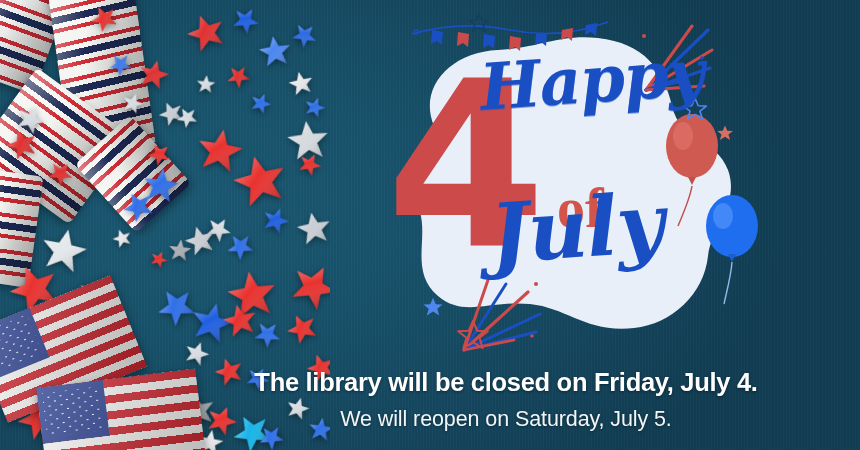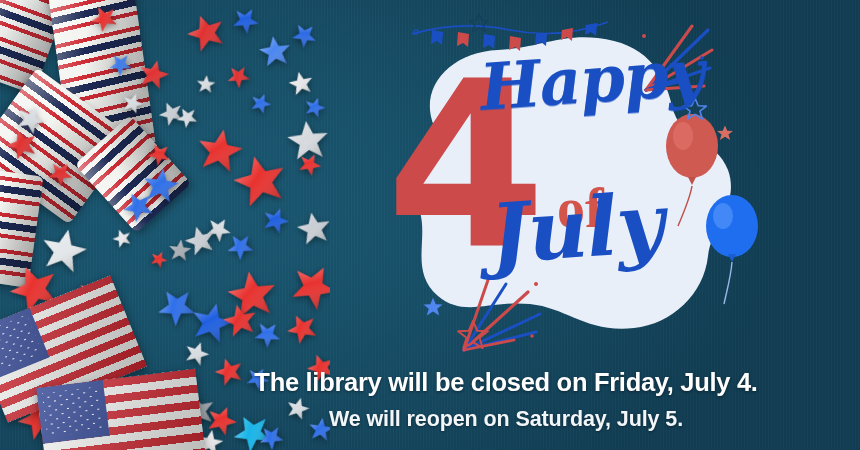--- a/index.html
+++ b/index.html
@@ -144,21 +144,21 @@
   .headline {
     color:#ffffff;
     font-family:"Liberation Sans", sans-serif;
     font-weight:700; font-size:25.5px; letter-spacing:-0.3px;
     text-shadow:0 1px 3px rgba(0,0,0,.45);
     margin-bottom:10px;
   }
   .subline {
     color:#f2f6f9;
     font-family:"Liberation Sans", sans-serif;
-    font-weight:700; font-size:21.5px; letter-spacing:-0.1px;
+    font-weight:400; font-size:21.5px; letter-spacing:-0.1px;
     text-shadow:0 1px 3px rgba(0,0,0,.40);
   }
 </style>
 </head>
 <body>
 
 <div class="banner">
 
   <div class="photo-zone">
 

